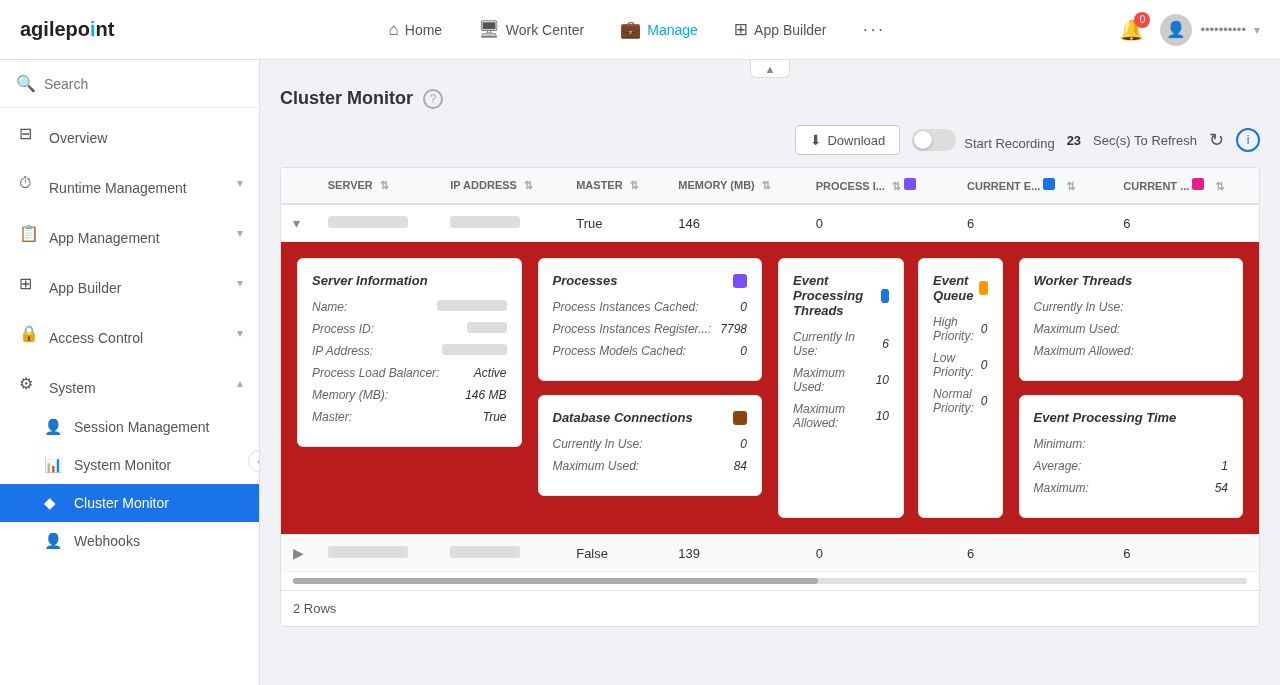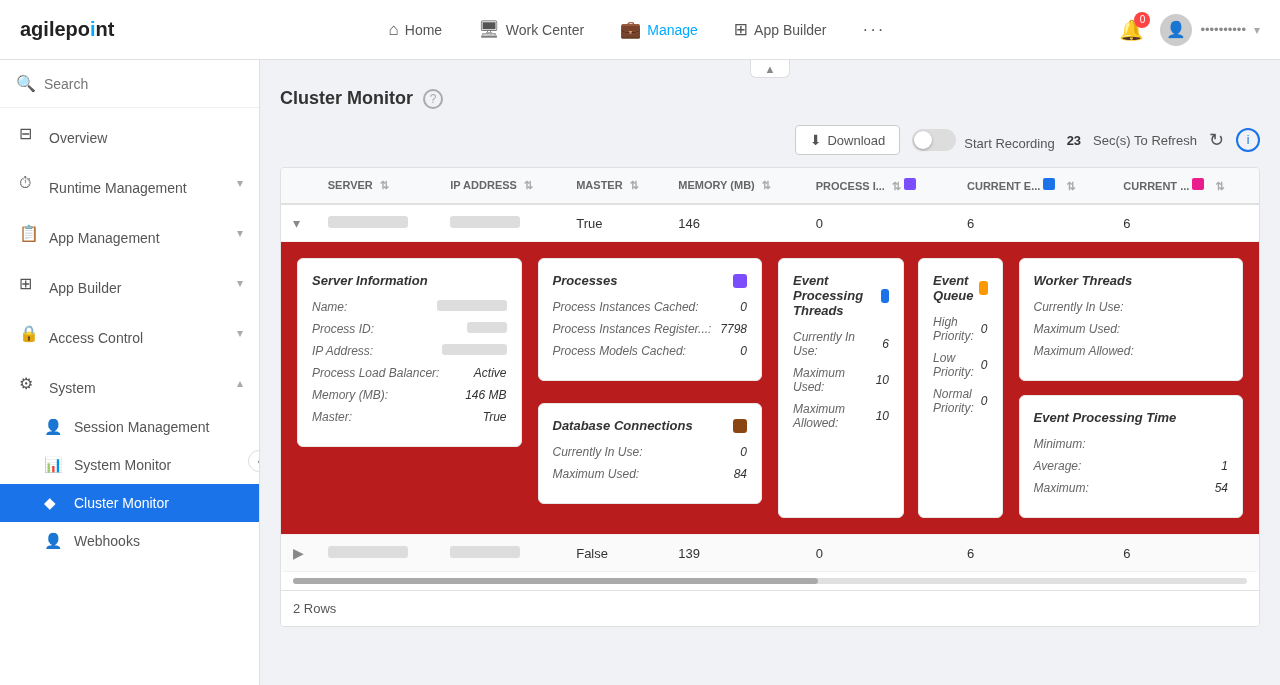--- a/index.html
+++ b/index.html
@@ -387,21 +387,21 @@
                         <span class="card-label">Memory (MB):</span>
                         <span class="card-value">146 MB</span>
                       </div>
                       <div class="card-row">
                         <span class="card-label">Master:</span>
                         <span class="card-value">True</span>
                       </div>
                     </div>
                   </div>
 
-                  <div style="display:flex; flex-direction:column; gap:22px;text-align:right;">
+                  <div style="display:flex; flex-direction:column; gap:14px;text-align:right;">
 
                     <div class="info-card">
                       <div class="card-header">
                         <span>Processes</span>
                         <span class="card-indicator" style="background:#7c4dff;"></span>
                       </div>
                       <div class="card-row">
                         <span class="card-label">Process Instances Cached:</span>
                         <span class="card-value">0</span>
                       </div>

